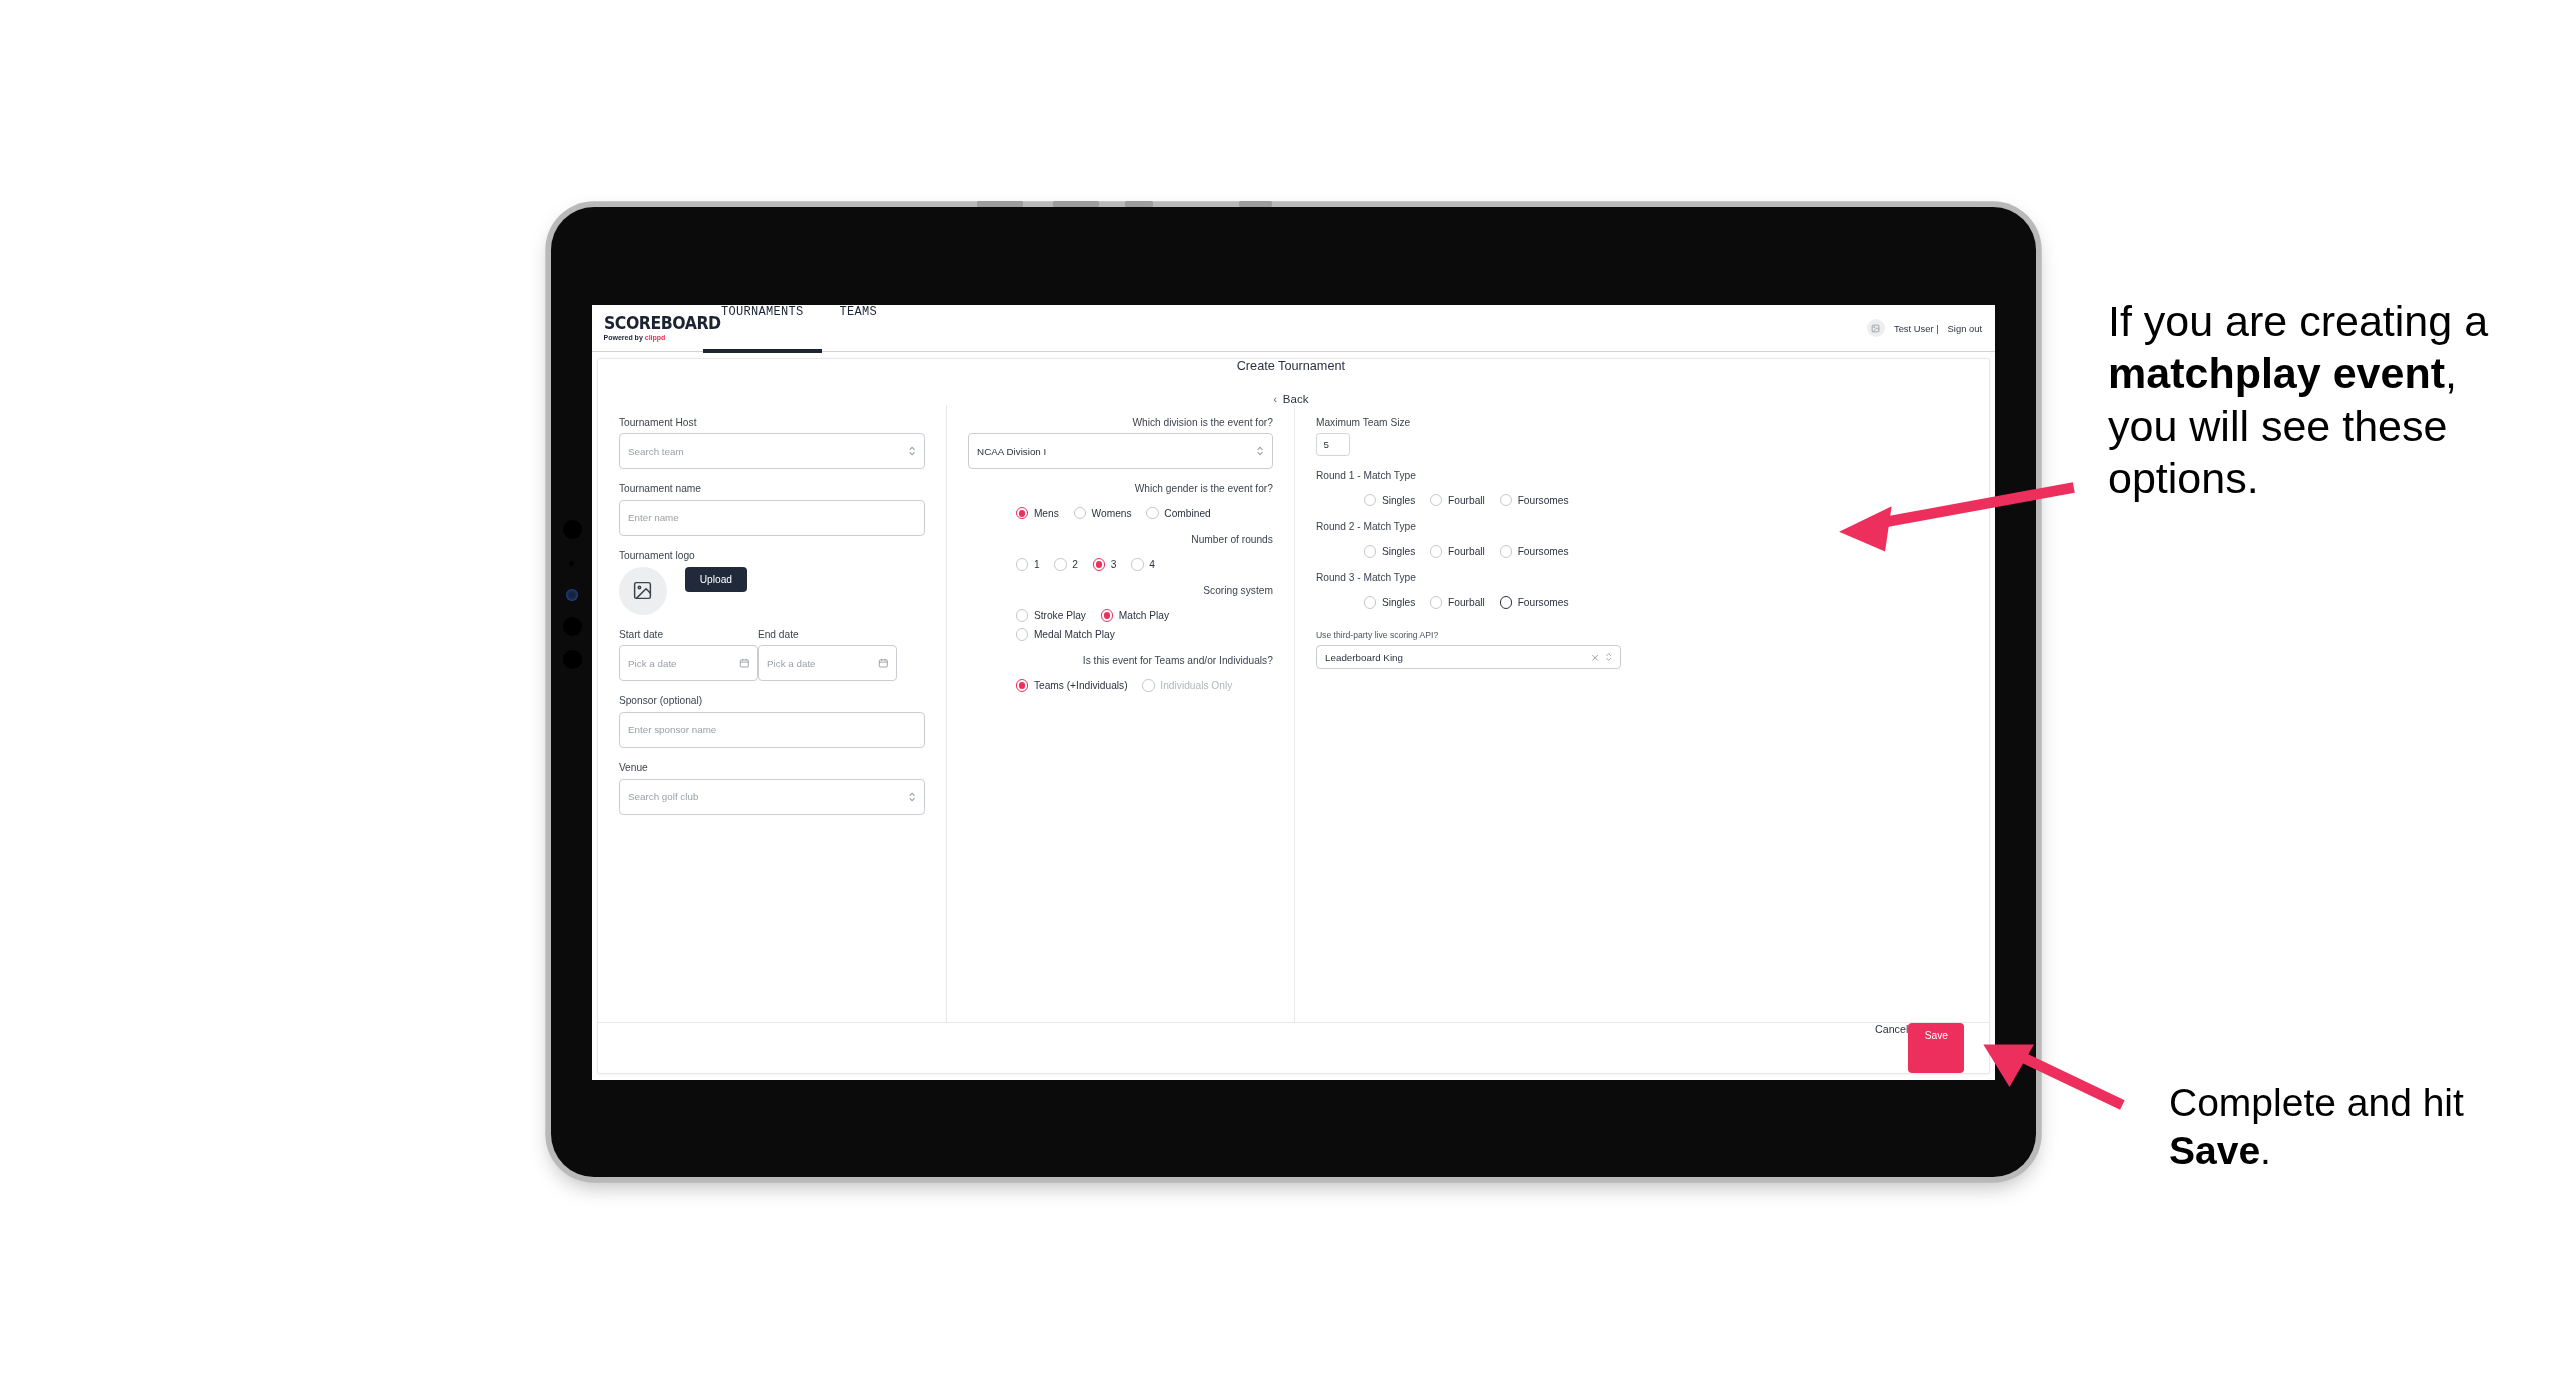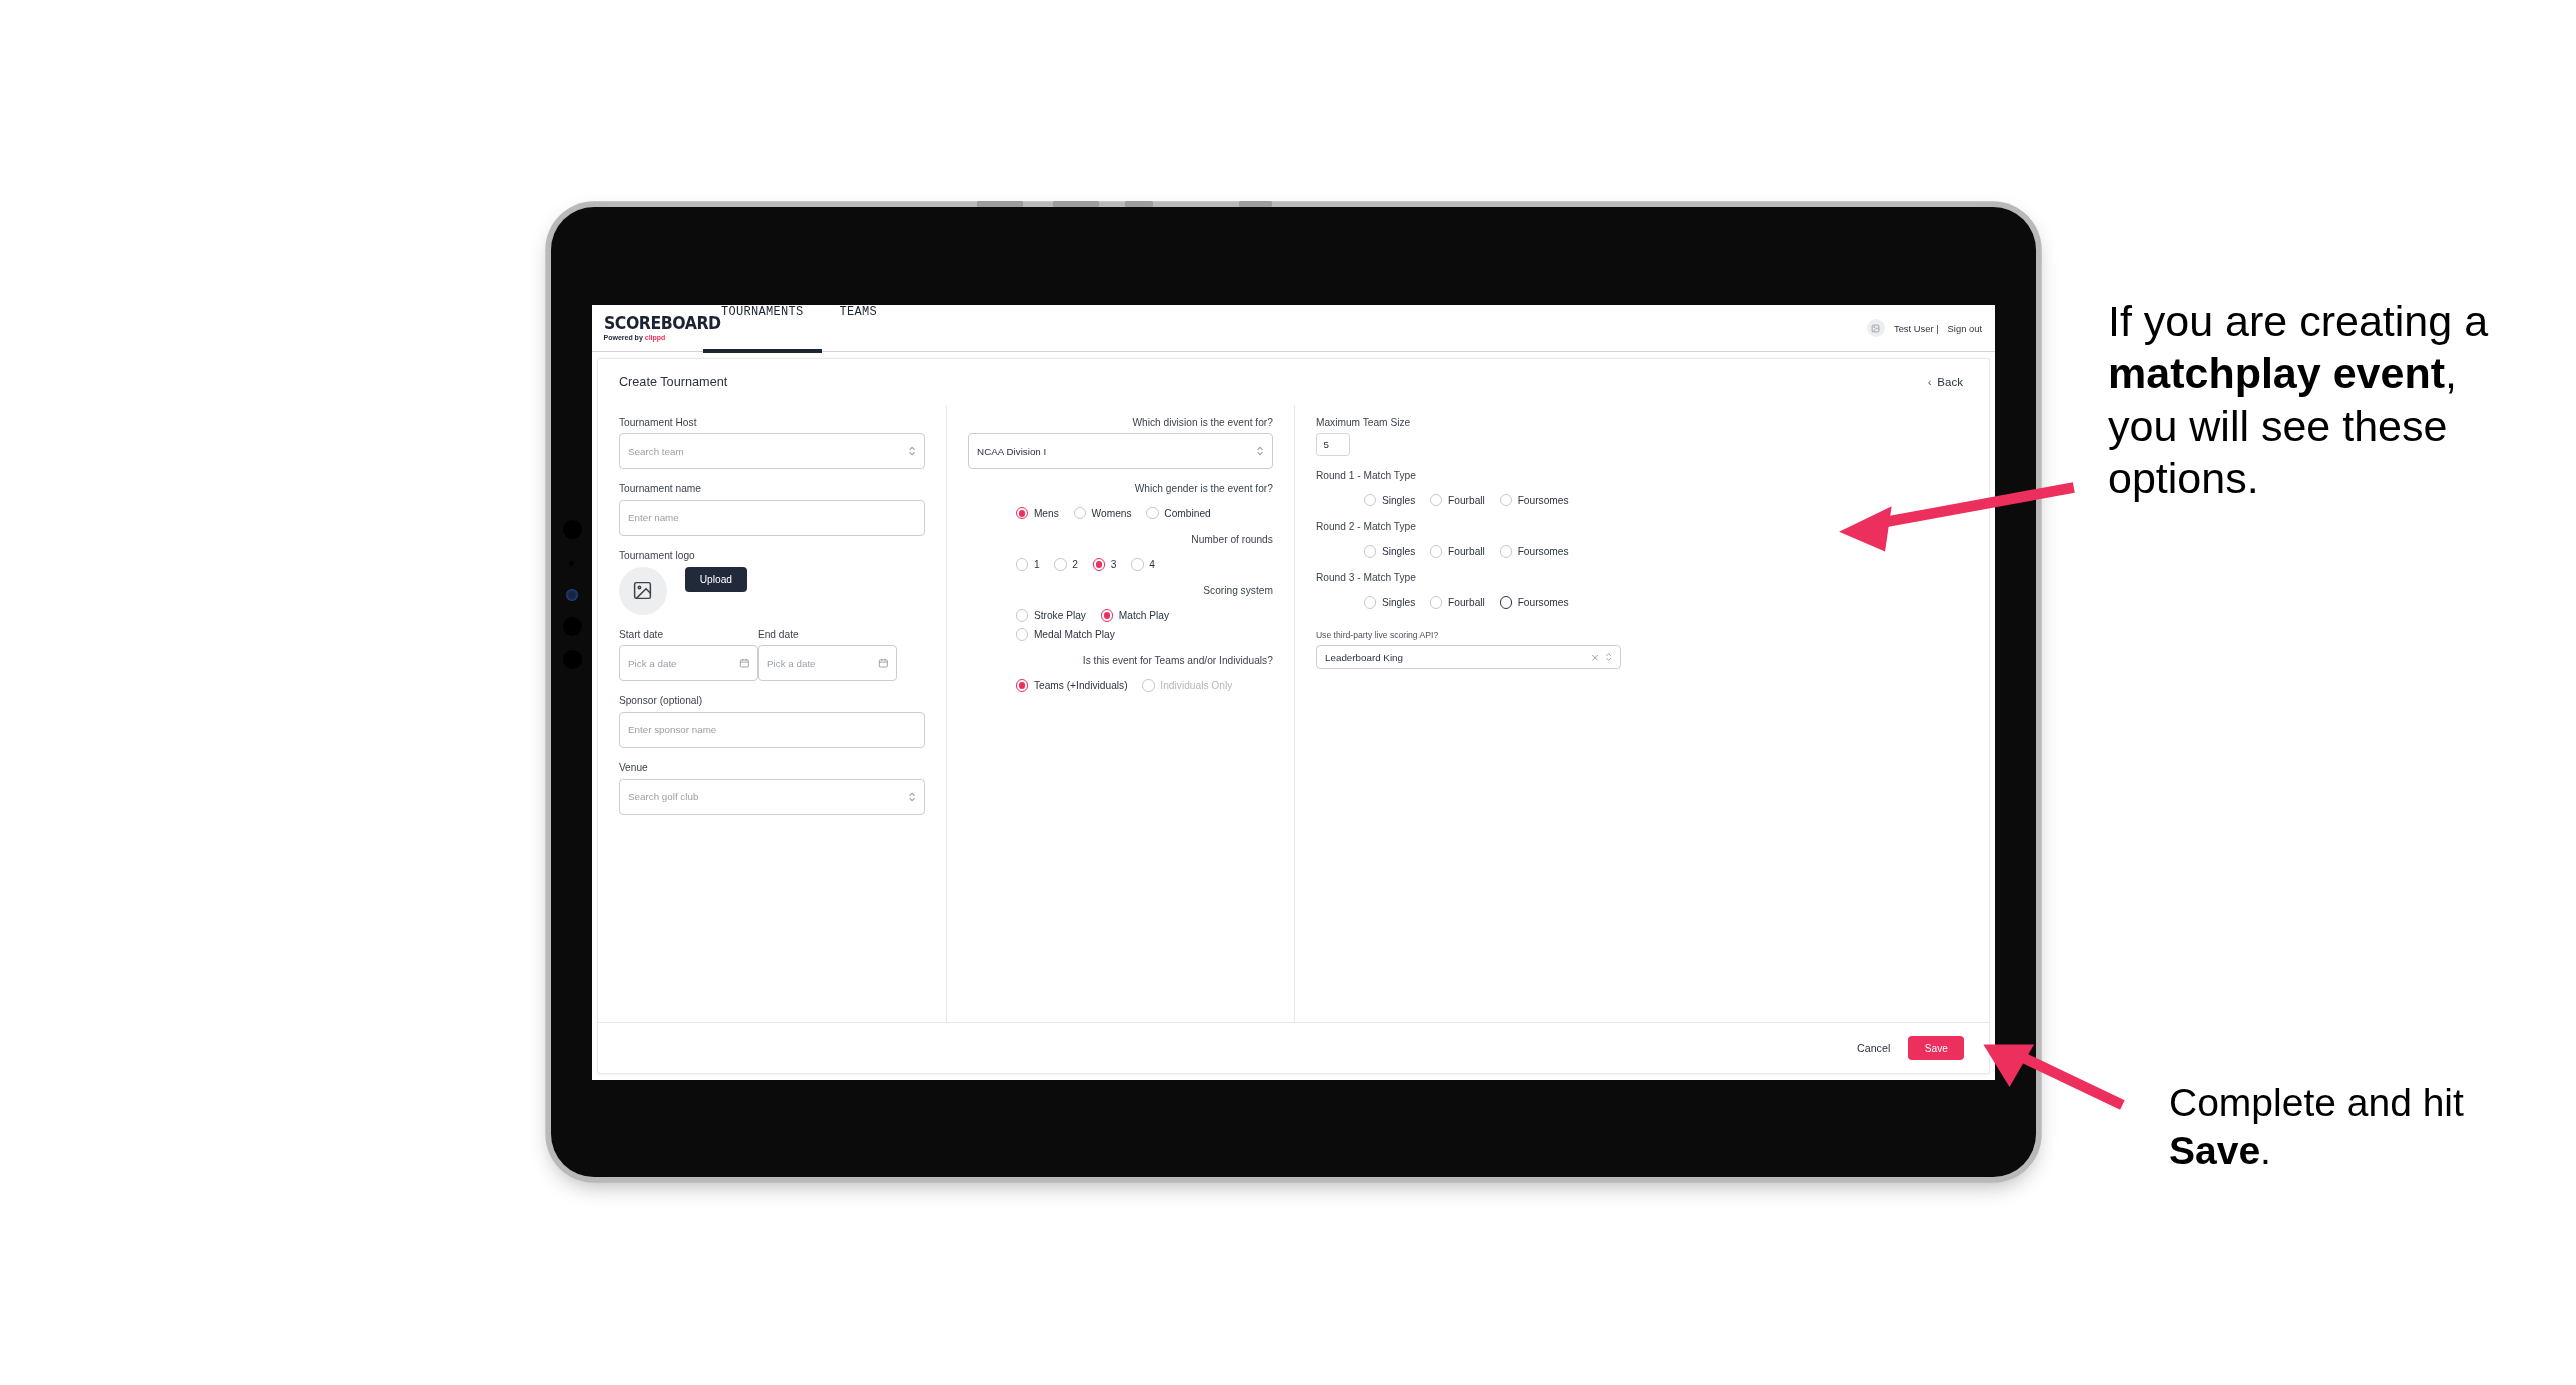--- a/index.html
+++ b/index.html
@@ -109,20 +109,21 @@
     background: #ffffff;
     border: 0.8px solid #e6e8ea;
     border-radius: 2.5px;
     box-shadow: 0 0.8px 2.5px rgba(0,0,0,0.05);
     display: flex; flex-direction: column;
   }
   #card-header {
     height: 46px;
     display: flex; align-items: center; justify-content: space-between;
     padding: 0 26px 0 21px;
+    flex-direction: column;
   }
   #page-title { font-size: 12.7px; color: #2b3240; }
   #back-link {
     display: flex; align-items: center; gap: 5.7px;
     font-size: 11.5px; color: #2b3240; cursor: pointer;
   }
   #back-link .chev { font-size: 11.5px; color: #59616d; }
 
   #columns {
     flex: 1;
@@ -215,22 +216,21 @@
     background: #fff;
   }
 
   .section-lab { font-size: 10.2px; color: #3c434e; margin: 14.8px 0 7.4px 0; }
   .section-lab.first { margin-top: 8.2px; }
 
   
   #card-footer {
     height: 51px;
     border-top: 0.8px solid #e6e8ea;
-    display: flex; align-items: center; justify-content: flex-end;
-    gap: 18px;
+    display: flex; justify-content: flex-end;
     padding-right: 24.6px;
   }
   #cancel-btn { font-size: 10.7px; color: #2b3240; cursor: pointer; }
   #save-btn {
     background: #ec2f5c; color: #fff;
     font-size: 10.2px;
     padding: 6.6px 16.4px;
     border-radius: 4.1px;
     cursor: pointer;
   }

